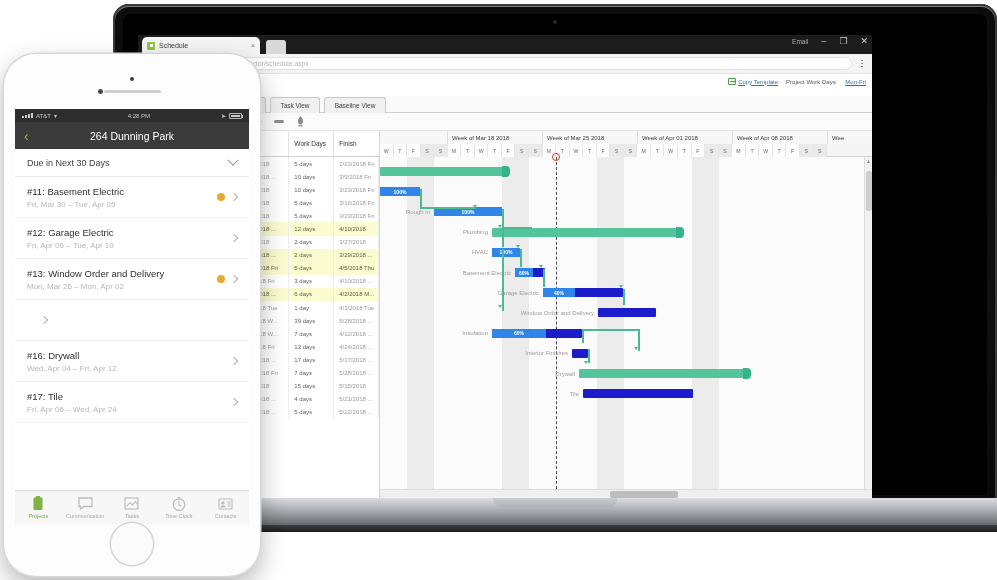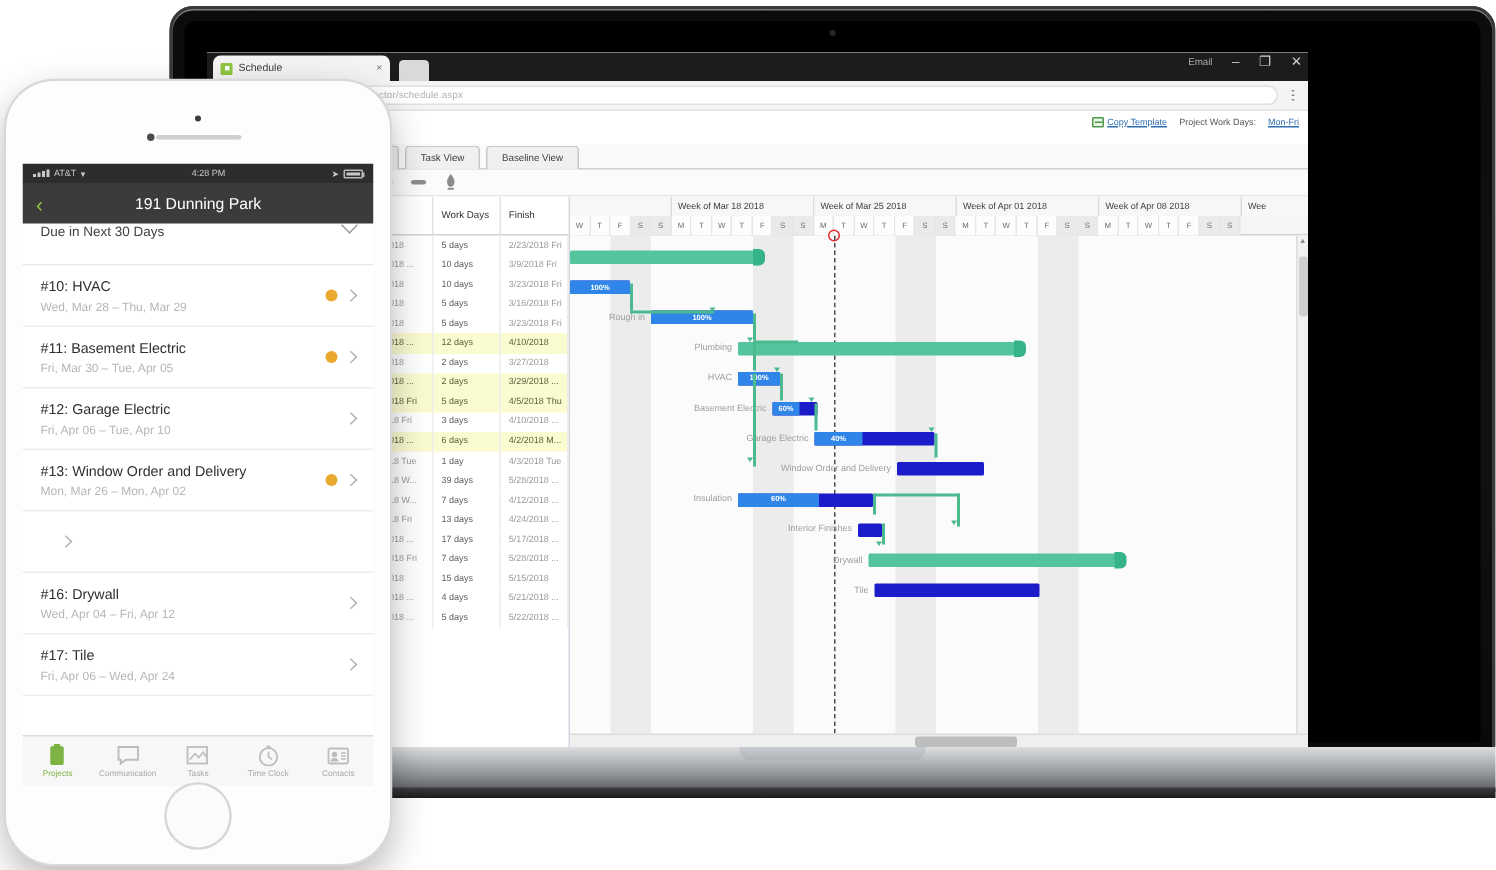--- a/index.html
+++ b/index.html
@@ -186,21 +186,21 @@
   .bars i:nth-child(3){height:4px} .bars i:nth-child(4){height:5px}
   .batt { width:13px; height:6px; border:1px solid #b9b9b9; border-radius:1px; position:relative; }
   .batt:after{content:"";position:absolute;right:-2px;top:1.5px;width:1px;height:3px;background:#b9b9b9;}
   .batt i{position:absolute;left:1px;top:1px;bottom:1px;width:9px;background:#c9c9c9;display:block;}
 
   .navbar { height:27px; background:#3b3b3b; display:flex; align-items:center;
             position:relative; }
   .nav-back { position:absolute; left:9px; color:#8dc63f; font-size:14px; line-height:1; }
   .nav-title { flex:1; text-align:center; color:#fff; font-size:10.5px; }
 
-  .filterbar { height:28px; border-bottom:1px solid #e6e6e6; display:flex; 
+  .filterbar { height:28px; border-bottom:1px solid #e6e6e6; display:flex; align-items:center;
                padding:0 12px; justify-content:space-between; background:#fff; }
   .filterbar .ftxt { font-size:9px; color:#3f3f3f; }
   .chev-d { width:8px; height:8px; border-right:1.4px solid #9a9a9a; border-bottom:1.4px solid #9a9a9a;
             transform:rotate(45deg) translate(-2px,-2px); }
 
   .tasklist { background:#fff; }
   .titem { height:41px; border-bottom:1px solid #ededed; padding:0 12px; display:flex;
            align-items:center; gap:6px; }
   .titem .tcol { flex:1; min-width:0; }
   .titem .t1 { font-size:9.5px; color:#2f2f2f; white-space:nowrap; overflow:hidden; }
@@ -681,37 +681,29 @@
         <span class="sb-r">
           <span>➤</span>
           <span class="batt">
               <i></i>
             </span>
         </span>
       </div>
 
       <div class="navbar">
         <span class="nav-back">‹</span>
-        <span class="nav-title">191 Dunning Park</span>
+        <span class="nav-title">264 Dunning Park</span>
       </div>
 
       <div class="filterbar">
         <span class="ftxt">Due in Next 30 Days</span>
         <span class="chev-d"></span>
       </div>
 
       <div class="tasklist" id="phone-tasks">
-          <div class="titem">
-            <div class="tcol">
-              <div class="t1">#10: HVAC</div>
-              <div class="t2">Wed, Mar 28 – Thu, Mar 29</div>
-            </div>
-            <span class="dotA"></span>
-            <span class="chev-r"></span>
-          </div>
           <div class="titem">
             <div class="tcol">
               <div class="t1">#11: Basement Electric</div>
               <div class="t2">Fri, Mar 30 – Tue, Apr 05</div>
             </div>
             <span class="dotA"></span>
             <span class="chev-r"></span>
           </div>
           <div class="titem">
             <div class="tcol">

